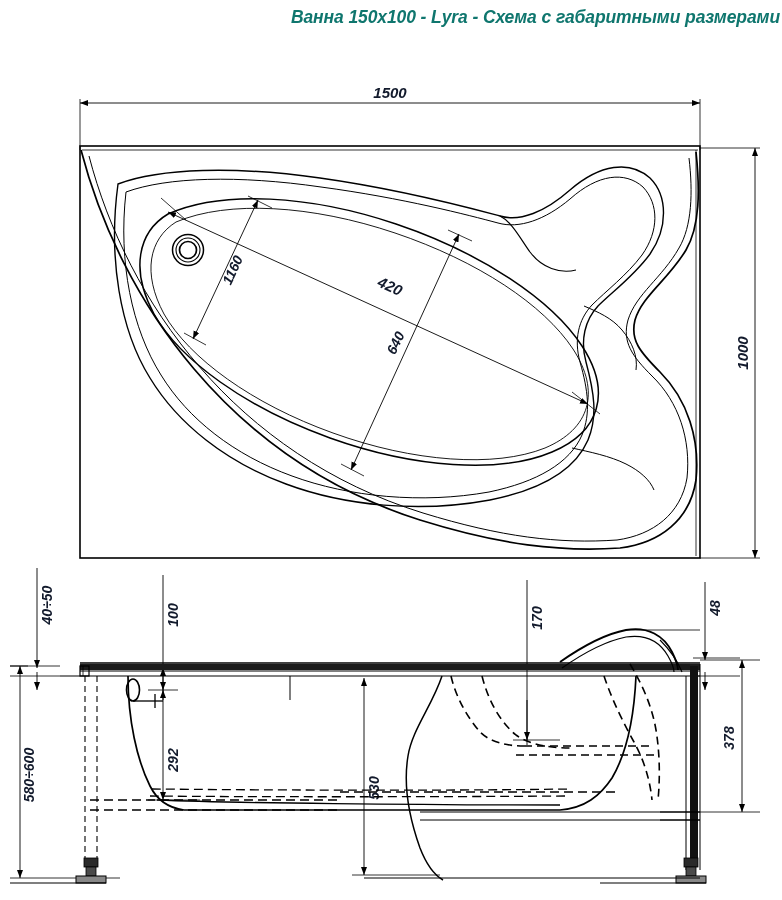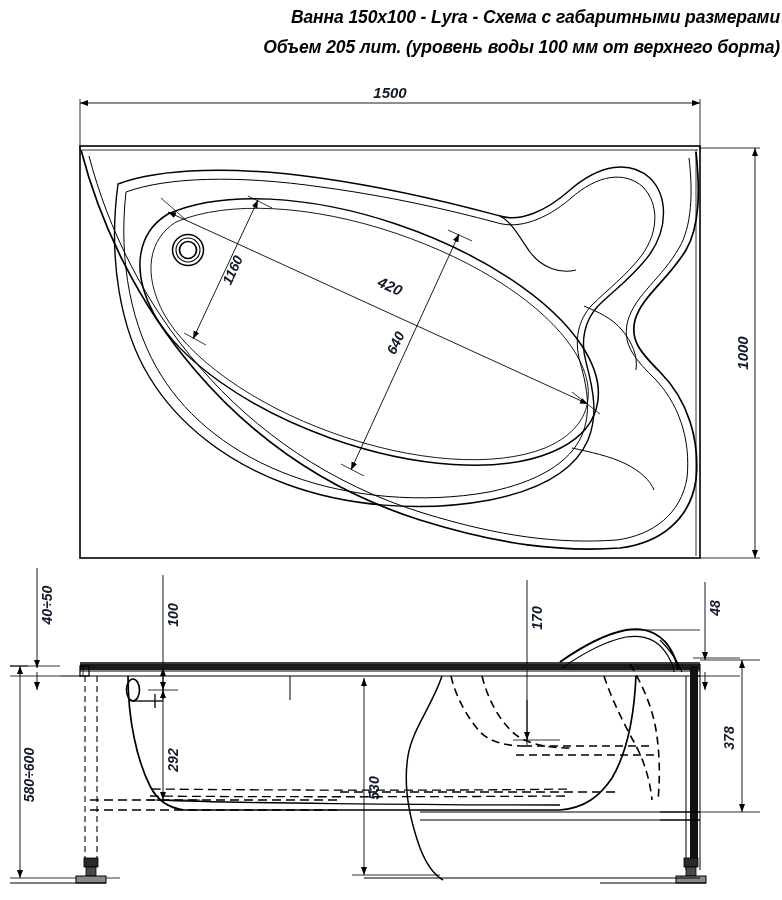--- a/index.html
+++ b/index.html
@@ -29,21 +29,21 @@
     width: 782px;
     height: 70px;
     text-align: right;
     padding-right: 2px;
     box-sizing: border-box;
   }
   .title-line {
     display: block;
     font-style: italic;
     font-weight: bold;
-    color: #000000;
+    color: #0f766e;
     white-space: nowrap;
   }
   .title-line-1 {
     font-size: 17.5px;
     line-height: 30px;
     padding-top: 2px;
     letter-spacing: -0.1px;
   }
   .title-line-2 {
     font-size: 17.5px;
@@ -68,21 +68,20 @@
     font-size: 14px;
   }
 </style>
 </head>
 <body>
 
 <div id="sheet">
 
   <div class="title-block">
     <span class="title-line title-line-1">Ванна 150x100 - Lyra - Схема с габаритными размерами</span>
-    <span class="title-line title-line-2">Объем 205 лит. (уровень воды 100 мм от верхнего борта)</span>
   </div>
 
   <svg class="dwg" viewBox="0 0 782 900" xmlns="http://www.w3.org/2000/svg">
 
     <defs>
       <marker id="ar" markerWidth="9" markerHeight="9" refX="8" refY="3" orient="auto" markerUnits="userSpaceOnUse">
         <path d="M0,0 L8,3 L0,6 z" fill="#000"></path>
       </marker>
       <marker id="arS" markerWidth="9" markerHeight="9" refX="1" refY="3" orient="auto" markerUnits="userSpaceOnUse">
         <path d="M9,0 L1,3 L9,6 z" fill="#000"></path>

